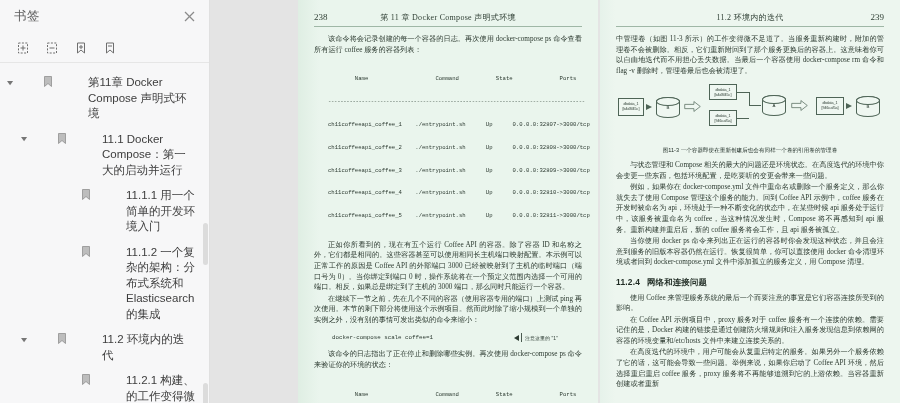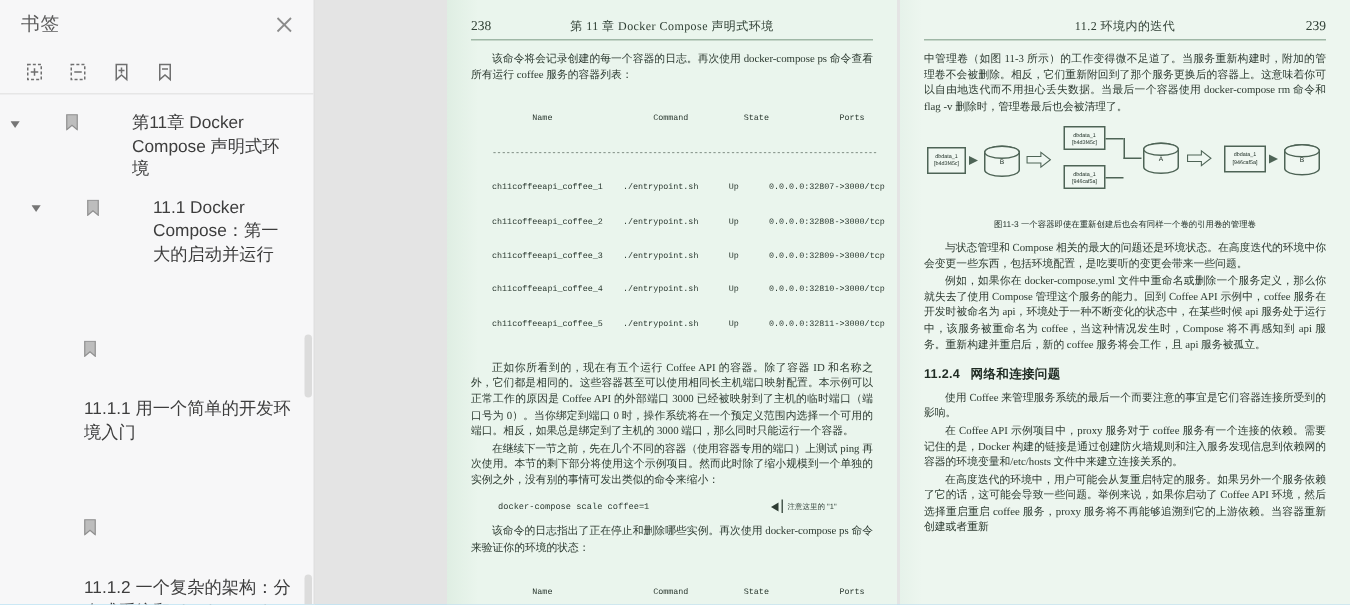--- a/index.html
+++ b/index.html
@@ -79,21 +79,21 @@
     line-height: 15.5px;
     color: #3d3d3d;
     padding: 4px 8px 4px 4px;
     margin: 0 6px 2px 0;
     cursor: pointer;
     position: relative;
     gap: 28px;
   }
   .tree-item.lvl0 { padding-left: 6px; }
   .tree-item.lvl1 { padding-left: 20px; }
-  .tree-item.lvl2 { padding-left: 56px; flex-direction: column; }
+  .tree-item.lvl2 { padding-left: 44px; }
 
   .tree-item.hover {
     background: #fdfdfd;
     border: 1px solid #dcdcdc;
     padding-top: 3px; padding-bottom: 3px;
   }
   .tree-item.selected {
     background: #dedede;
   }
 
@@ -556,20 +556,21 @@
 
             <div class="cyl" style="left:240px; top:12px; width:24px; height:21px;">
               <span>B</span>
             </div>
           </div>
           <div class="fig-cap">图11-3    一个容器即使在重新创建后也会有同样一个卷的引用卷的管理卷</div>
         </div>
 
         <p class="para">与状态管理和 Compose 相关的最大的问题还是环境状态。在高度迭代的环境中你会变更一些东西，包括环境配置，是吃要听的变更会带来一些问题。</p>
         <p class="para">例如，如果你在 docker-compose.yml 文件中重命名或删除一个服务定义，那么你就失去了使用 Compose 管理这个服务的能力。回到 Coffee API 示例中，coffee 服务在开发时被命名为 api，环境处于一种不断变化的状态中，在某些时候 api 服务处于运行中，该服务被重命名为 coffee，当这种情况发生时，Compose 将不再感知到 api 服务。重新构建并重启后，新的 coffee 服务将会工作，且 api 服务被孤立。</p>
+        <p class="para">当你使用 docker ps 命令来列出正在运行的容器时你会发现这种状态，并且会注意到服务的旧版本容器仍然在运行。恢复很简单，你可以直接使用 docker 命令清理环境或者回到 docker-compose.yml 文件中添加孤立的服务定义，用 Compose 清理。</p>
 
         <div class="sec-head">
           <span class="num">11.2.4</span><span>网络和连接问题</span>
         </div>
 
         <p class="para">使用 Coffee 来管理服务系统的最后一个而要注意的事宜是它们容器连接所受到的影响。</p>
         <p class="para">在 Coffee API 示例项目中，proxy 服务对于 coffee 服务有一个连接的依赖。需要记住的是，Docker 构建的链接是通过创建防火墙规则和注入服务发现信息到依赖网的容器的环境变量和/etc/hosts 文件中来建立连接关系的。</p>
         <p class="para">在高度迭代的环境中，用户可能会从复重启特定的服务。如果另外一个服务依赖了它的话，这可能会导致一些问题。举例来说，如果你启动了 Coffee API 环境，然后选择重启重启 coffee 服务，proxy 服务将不再能够追溯到它的上游依赖。当容器重新创建或者重新</p>
       </div>
     </div>

